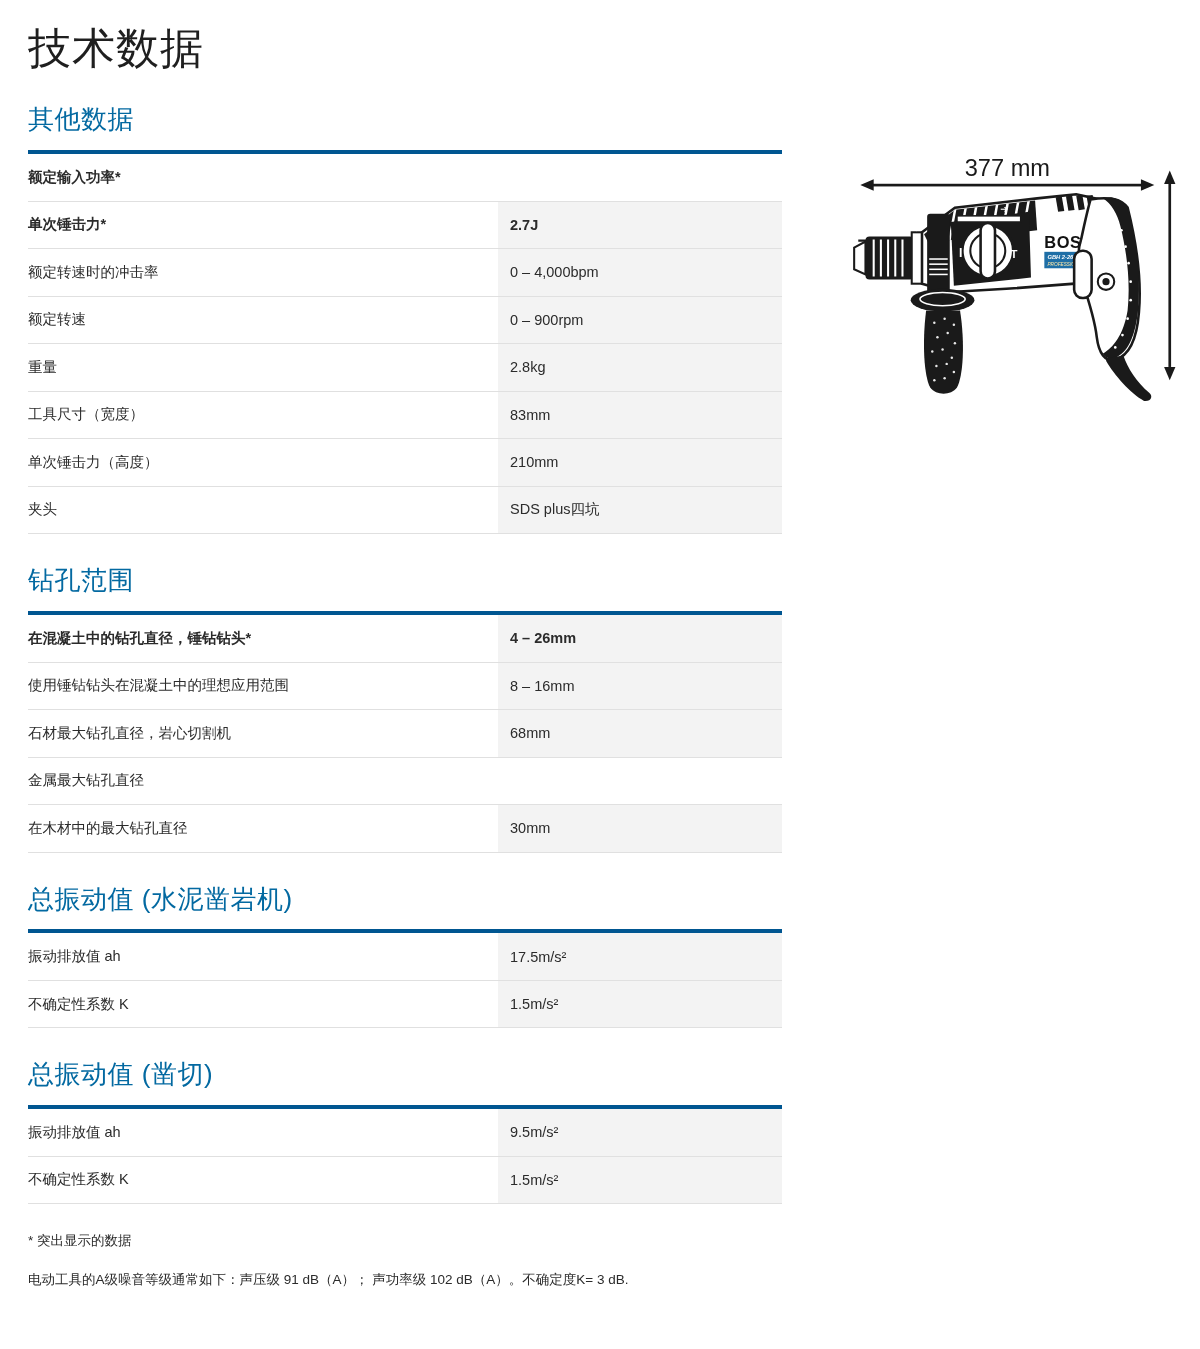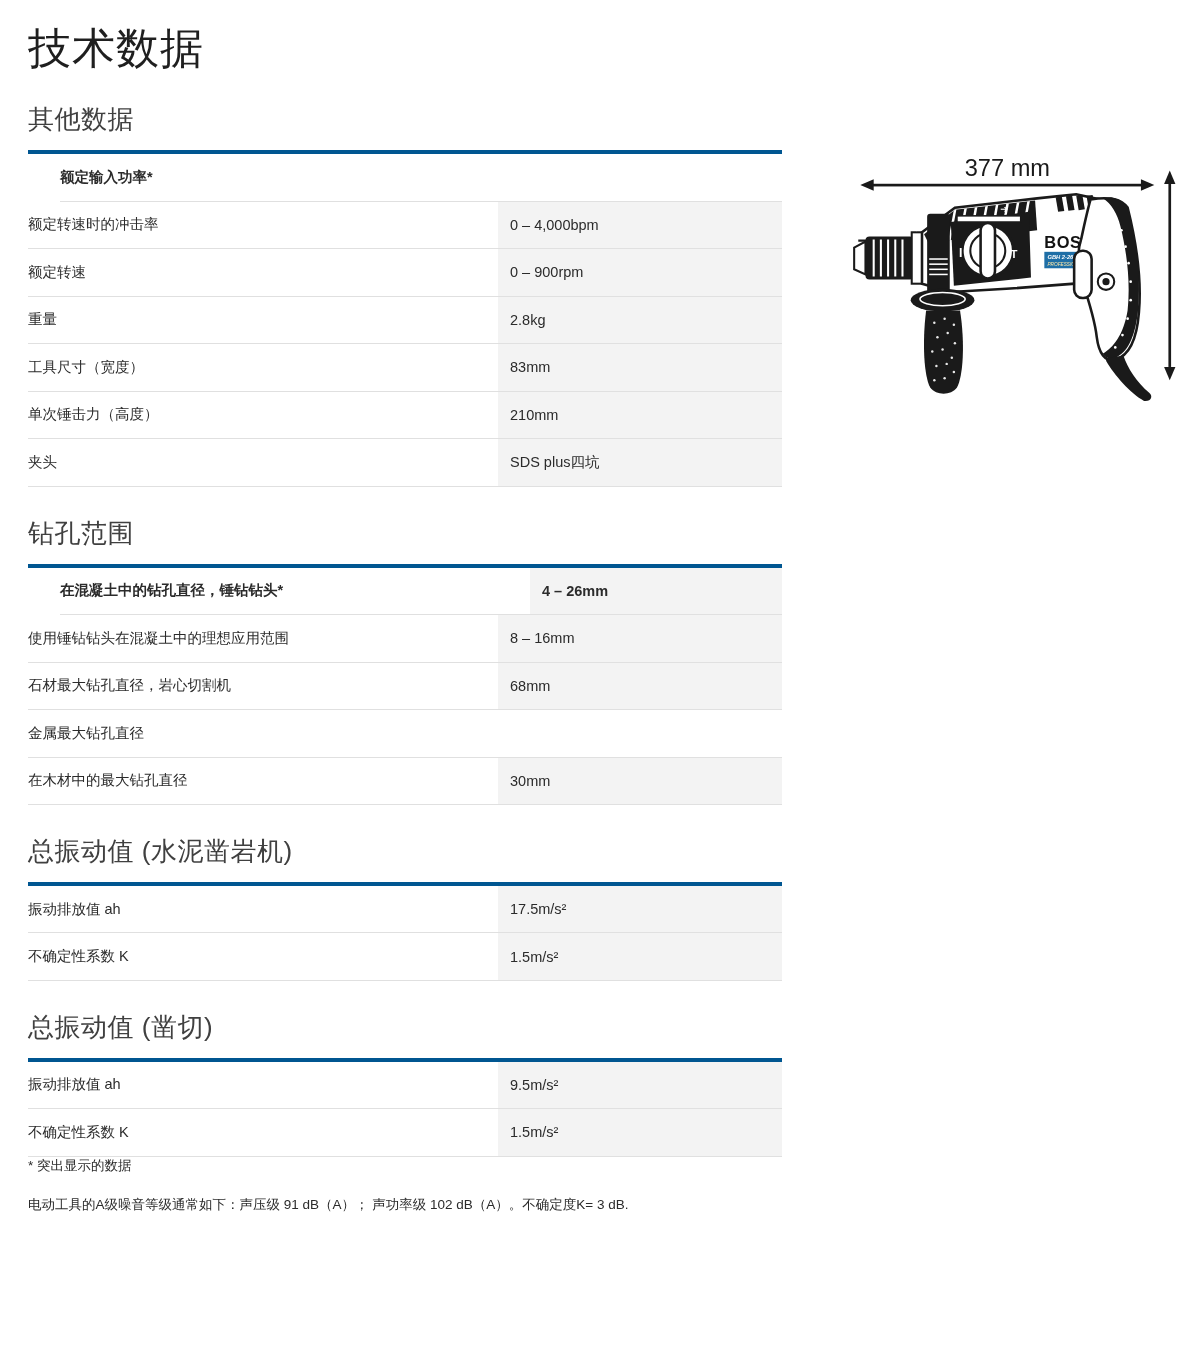--- a/index.html
+++ b/index.html
@@ -27,36 +27,36 @@
     font-weight:400;
     color:#1f1f1f;
     letter-spacing:1px;
   }
   .content-col{ width:754px; }
   .spec-section .section-title{
     margin:30px 0 13px 0;
     font-size:26px;
     line-height:1.3;
     font-weight:400;
-    color:#404040;
+    color:#0369a1;
     letter-spacing:0.5px;
   }
   .spec-table{
     border-top:4px solid var(--accent);
     width:754px;
   }
   .spec-row{
     display:flex;
     align-items:stretch;
     height:47.5px;
     border-bottom:1px solid var(--row-line);
     font-size:14.5px;
     color:#2b2b2b;
   }
-  .spec-row.bold{ font-weight:700;margin-left:32px; }
+  .spec-row.bold{ font-weight:700; }
   .spec-label{
     flex:0 0 470px;
     display:flex;
     align-items:center;
     padding-right:24px;
   }
   .spec-value{
     flex:1;
     display:flex;
     align-items:center;
@@ -64,20 +64,21 @@
     padding-left:12px;
   }
   .product-figure{
     position:absolute;
     left:852px;
     top:148px;
     width:360px;
     margin:0;
   }
   .footnotes{
+    margin-top:28px;
     font-size:13.5px;
     line-height:1.4;
     color:#2b2b2b;
   }
   .footnotes p{ margin:0 0 20px 0; }
   svg text{ font-family:"Liberation Sans","DejaVu Sans",sans-serif; }
 </style>
 </head>
 <body>
 
@@ -86,20 +87,24 @@
   <h1 class="page-title">技术数据</h1>
 
   <div class="content-col">
   <section class="spec-section">
     <h2 class="section-title">其他数据</h2>
     <div class="spec-table">
   <div class="spec-row bold">
     <div class="spec-label">额定输入功率*</div>
   </div>
 
+  <div class="spec-row bold">
+    <div class="spec-label">单次锤击力*</div>
+    <div class="spec-value">2.7J</div>
+  </div>
 
   <div class="spec-row">
     <div class="spec-label">额定转速时的冲击率</div>
     <div class="spec-value">0 – 4,000bpm</div>
   </div>
 
   <div class="spec-row">
     <div class="spec-label">额定转速</div>
     <div class="spec-value">0 – 900rpm</div>
   </div>

